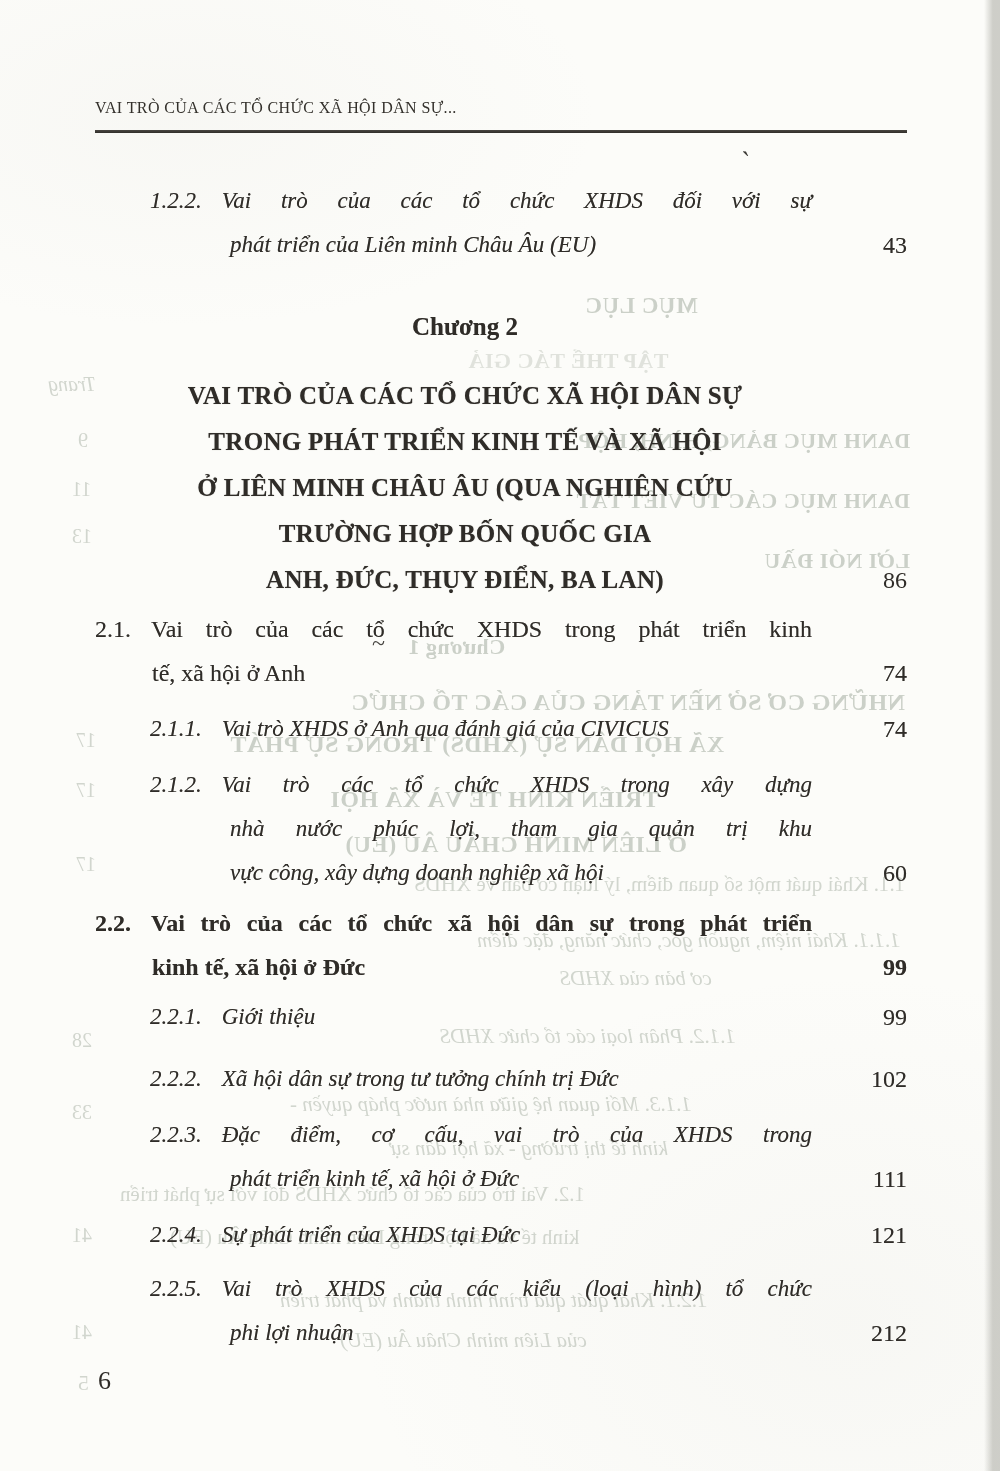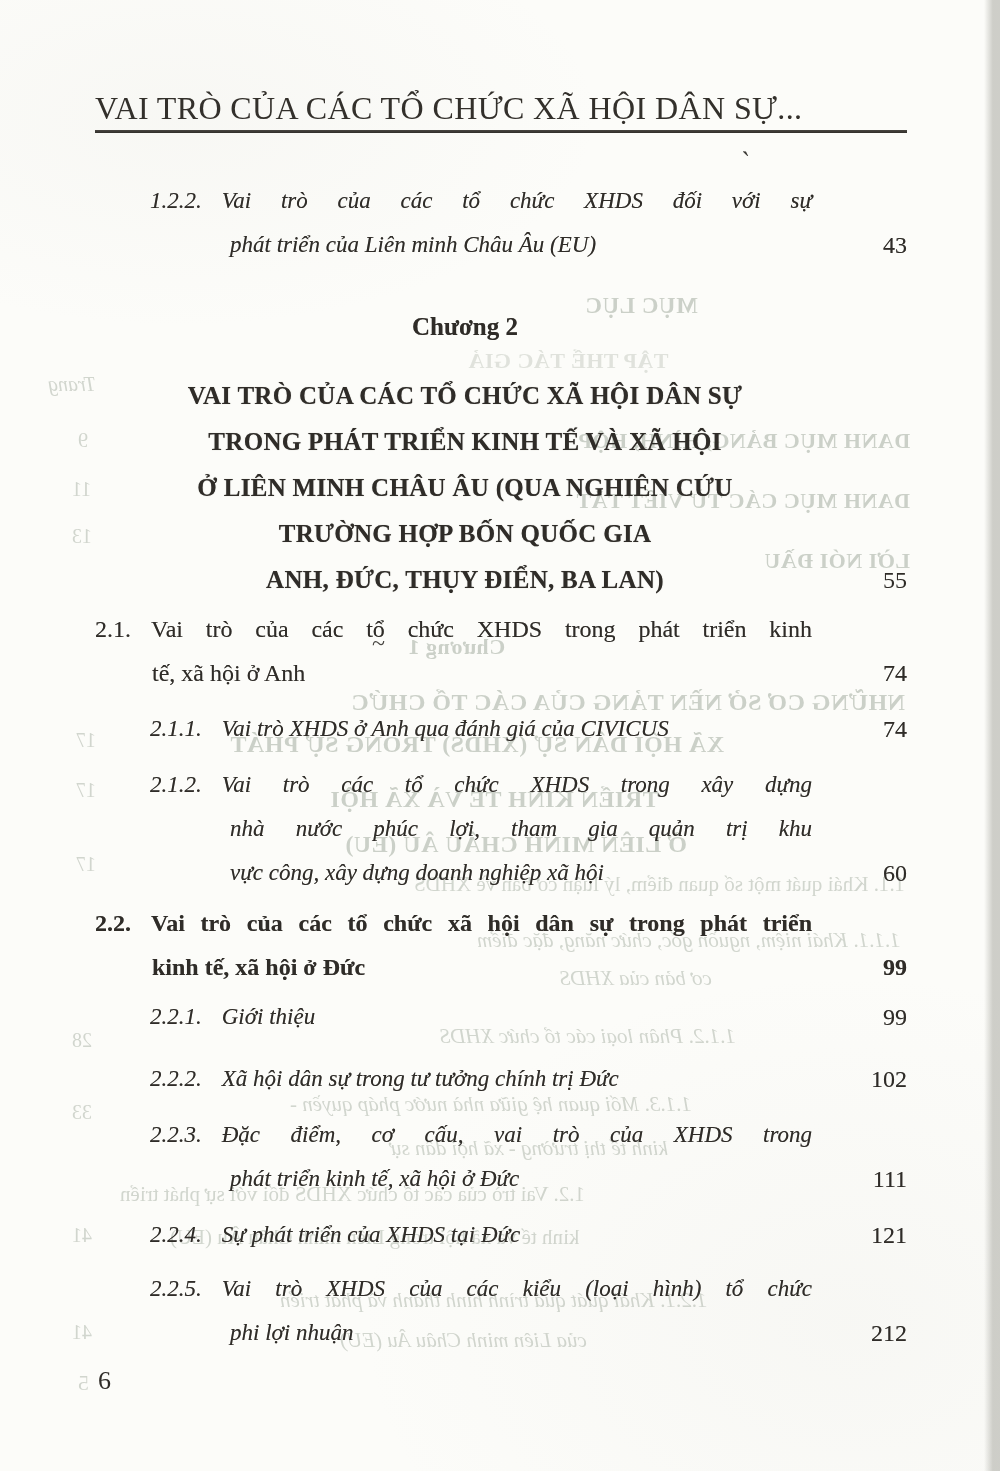--- a/index.html
+++ b/index.html
@@ -17,21 +17,21 @@
     z-index:5;}
   
   .ghost-layer{position:absolute;inset:0;z-index:1;opacity:.85;pointer-events:none;}
   .ghost{position:absolute;transform:scaleX(-1);white-space:nowrap;
     color:rgba(161,169,156,.55);filter:blur(.4px);line-height:1.2;}
   .ghost.b{font-weight:bold;color:rgba(148,158,144,.55);letter-spacing:.5px;}
   .ghost.i{font-style:italic;}
   .ghost.f{color:rgba(170,177,165,.40);}
   
   .content{position:absolute;left:95px;top:0;width:812px;z-index:2;}
-  .running-header{margin-top:92px;font-size:32px;line-height:32px;letter-spacing:.4px;
+  .running-header{margin-top:92px;font-size:16px;line-height:32px;letter-spacing:.4px;
     color:#33302b;white-space:nowrap;}
   .rule{margin-top:6px;height:3px;background:linear-gradient(to bottom,#4a4742,#302e2a);}
   .toc{position:relative;}
   .entry{position:relative;font-size:24px;line-height:44px;padding-right:95px;
     text-shadow:0 0 .6px rgba(40,38,34,.45);}
   .entry.it{font-style:italic;font-size:23px;}
   .entry.sub{padding-left:55px;}
   .entry.section .ln.cont{padding-left:57px;}
   .entry.sub .ln.cont{padding-left:80px;}
   .ln.j{text-align:justify;text-align-last:justify;}
@@ -98,21 +98,21 @@
         </div>
         <div class="chapter-label" style="margin-top: 42px;">Chương 2</div>
         <div class="chapter-title" style="margin-top: 28px;">
           <div class="title-lines">
             <div class="title-line">VAI TRÒ CỦA CÁC TỔ CHỨC XÃ HỘI DÂN SỰ</div>
             <div class="title-line">TRONG PHÁT TRIỂN KINH TẾ VÀ XÃ HỘI</div>
             <div class="title-line">Ở LIÊN MINH CHÂU ÂU (QUA NGHIÊN CỨU</div>
             <div class="title-line">TRƯỜNG HỢP BỐN QUỐC GIA</div>
             <div class="title-line">ANH, ĐỨC, THỤY ĐIỂN, BA LAN)</div>
           </div>
-          <span class="pg">55</span>
+          <span class="pg">86</span>
         </div>
         <div class="entry section" style="margin-top: 4px;">
           <div class="ln j"><span class="num">2.1.</span>Vai trò của các tổ chức XHDS trong phát triển kinh</div>
           <div class="ln cont">tế, xã hội ở Anh</div>
           <span class="pg">74</span>
         </div>
         <div class="entry sub it" style="margin-top: 12px;">
           <div class="ln"><span class="num">2.1.1.</span>Vai trò XHDS ở Anh qua đánh giá của CIVICUS</div>
           <span class="pg">74</span>
         </div>

